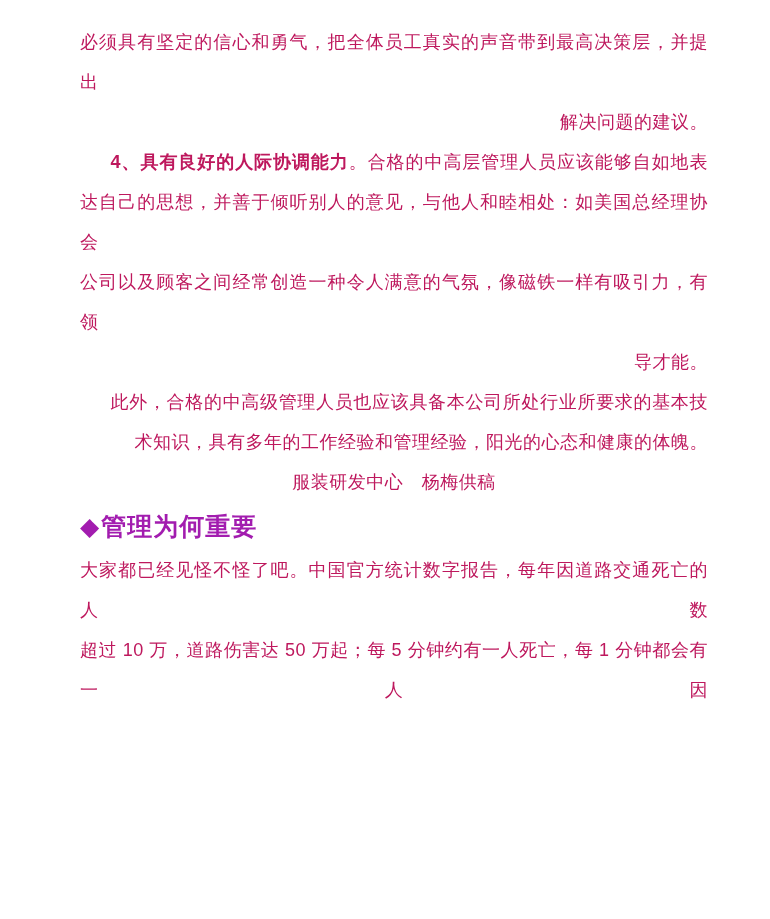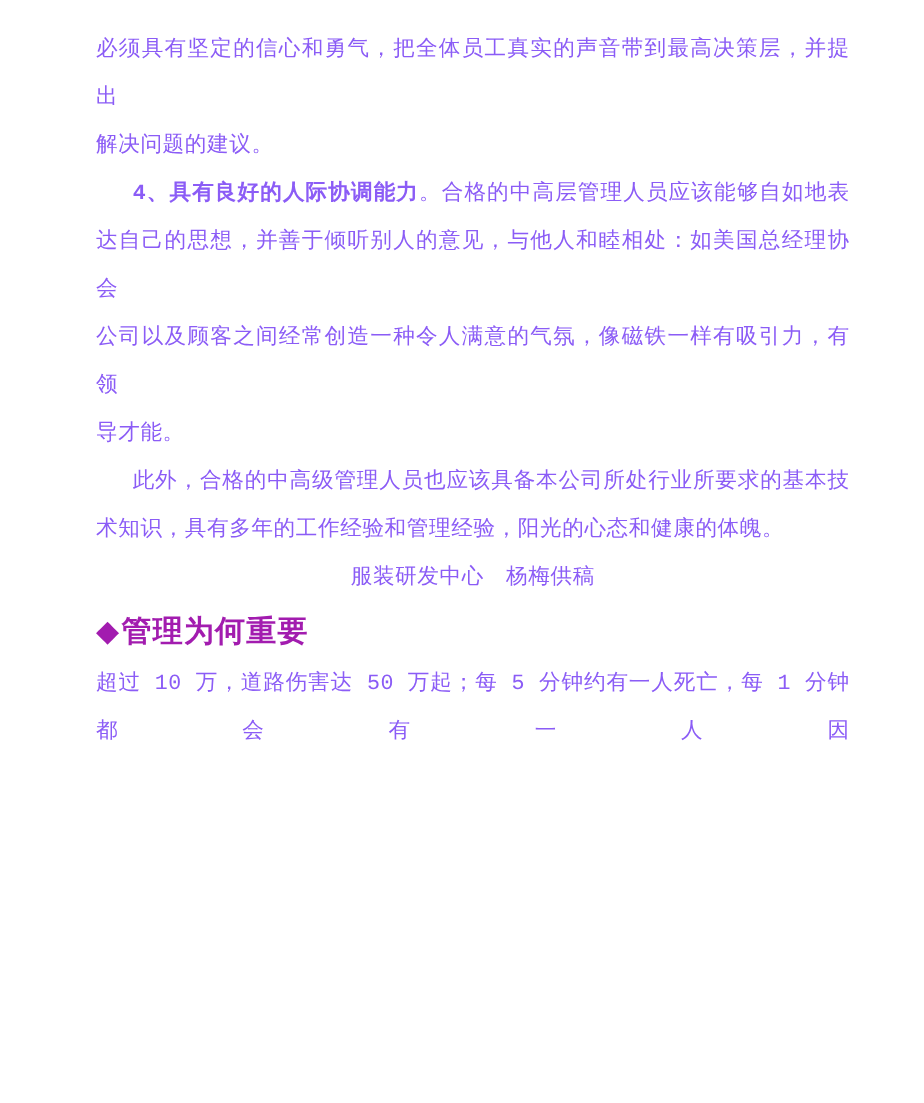--- a/index.html
+++ b/index.html
@@ -13,33 +13,33 @@
     height: 919px;
     background: #ffffff;
     color: #1f1f1f;
     padding: 22px 62px 0 80px;
     overflow: hidden;
   }
   .doc-body {
     width: 100%;
   }
   .line {
-    font-family: Liberation Mono, monospace;
+    font-family: Liberation Sans, sans-serif;
     font-size: 18px;
     line-height: 40px;
-    color: #8b5cf6;
+    color: #be185d;
     letter-spacing: 0.5px;
   }
   .line.justify {
     text-align: justify;
     text-align-last: justify;
     text-justify: inter-character;
   }
   .line.left {
-    text-align: left;
+    text-align: right;
   }
   .line.right {
     text-align: center;
   }
   .line.indent {
     text-indent: 1.7em;
   }
   .line.heading {
     font-family: "Liberation Sans", "DejaVu Sans", sans-serif;
     font-weight: bold;
@@ -65,16 +65,17 @@
       <div class="line justify"><span>必须具有坚定的信心和勇气，把全体员工真实的声音带到最高决策层，并提出</span></div>
       <div class="line left"><span>解决问题的建议。</span></div>
       <div class="line justify indent"><b>4、具有良好的人际协调能力</b><span>。合格的中高层管理人员应该能够自如地表</span></div>
       <div class="line justify"><span>达自己的思想，并善于倾听别人的意见，与他人和睦相处：如美国总经理协会</span></div>
       <div class="line justify"><span>公司以及顾客之间经常创造一种令人满意的气氛，像磁铁一样有吸引力，有领</span></div>
       <div class="line left"><span>导才能。</span></div>
       <div class="line justify indent"><span>此外，合格的中高级管理人员也应该具备本公司所处行业所要求的基本技</span></div>
       <div class="line left"><span>术知识，具有多年的工作经验和管理经验，阳光的心态和健康的体魄。</span></div>
       <div class="line right"><span>服装研发中心　杨梅供稿</span></div>
       <div class="line heading"><span class="bullet">◆</span><span>管理为何重要</span></div>
+      <div class="line justify"><span>大家都已经见怪不怪了吧。中国官方统计数字报告，每年因道路交通死亡的人数</span></div>
       <div class="line justify"><span>超过 10 万，道路伤害达 50 万起；每 5 分钟约有一人死亡，每 1 分钟都会有一人因</span></div>
       <div class="line justify indent"></div>
     </div>
 </div>
 
 </body></html>

